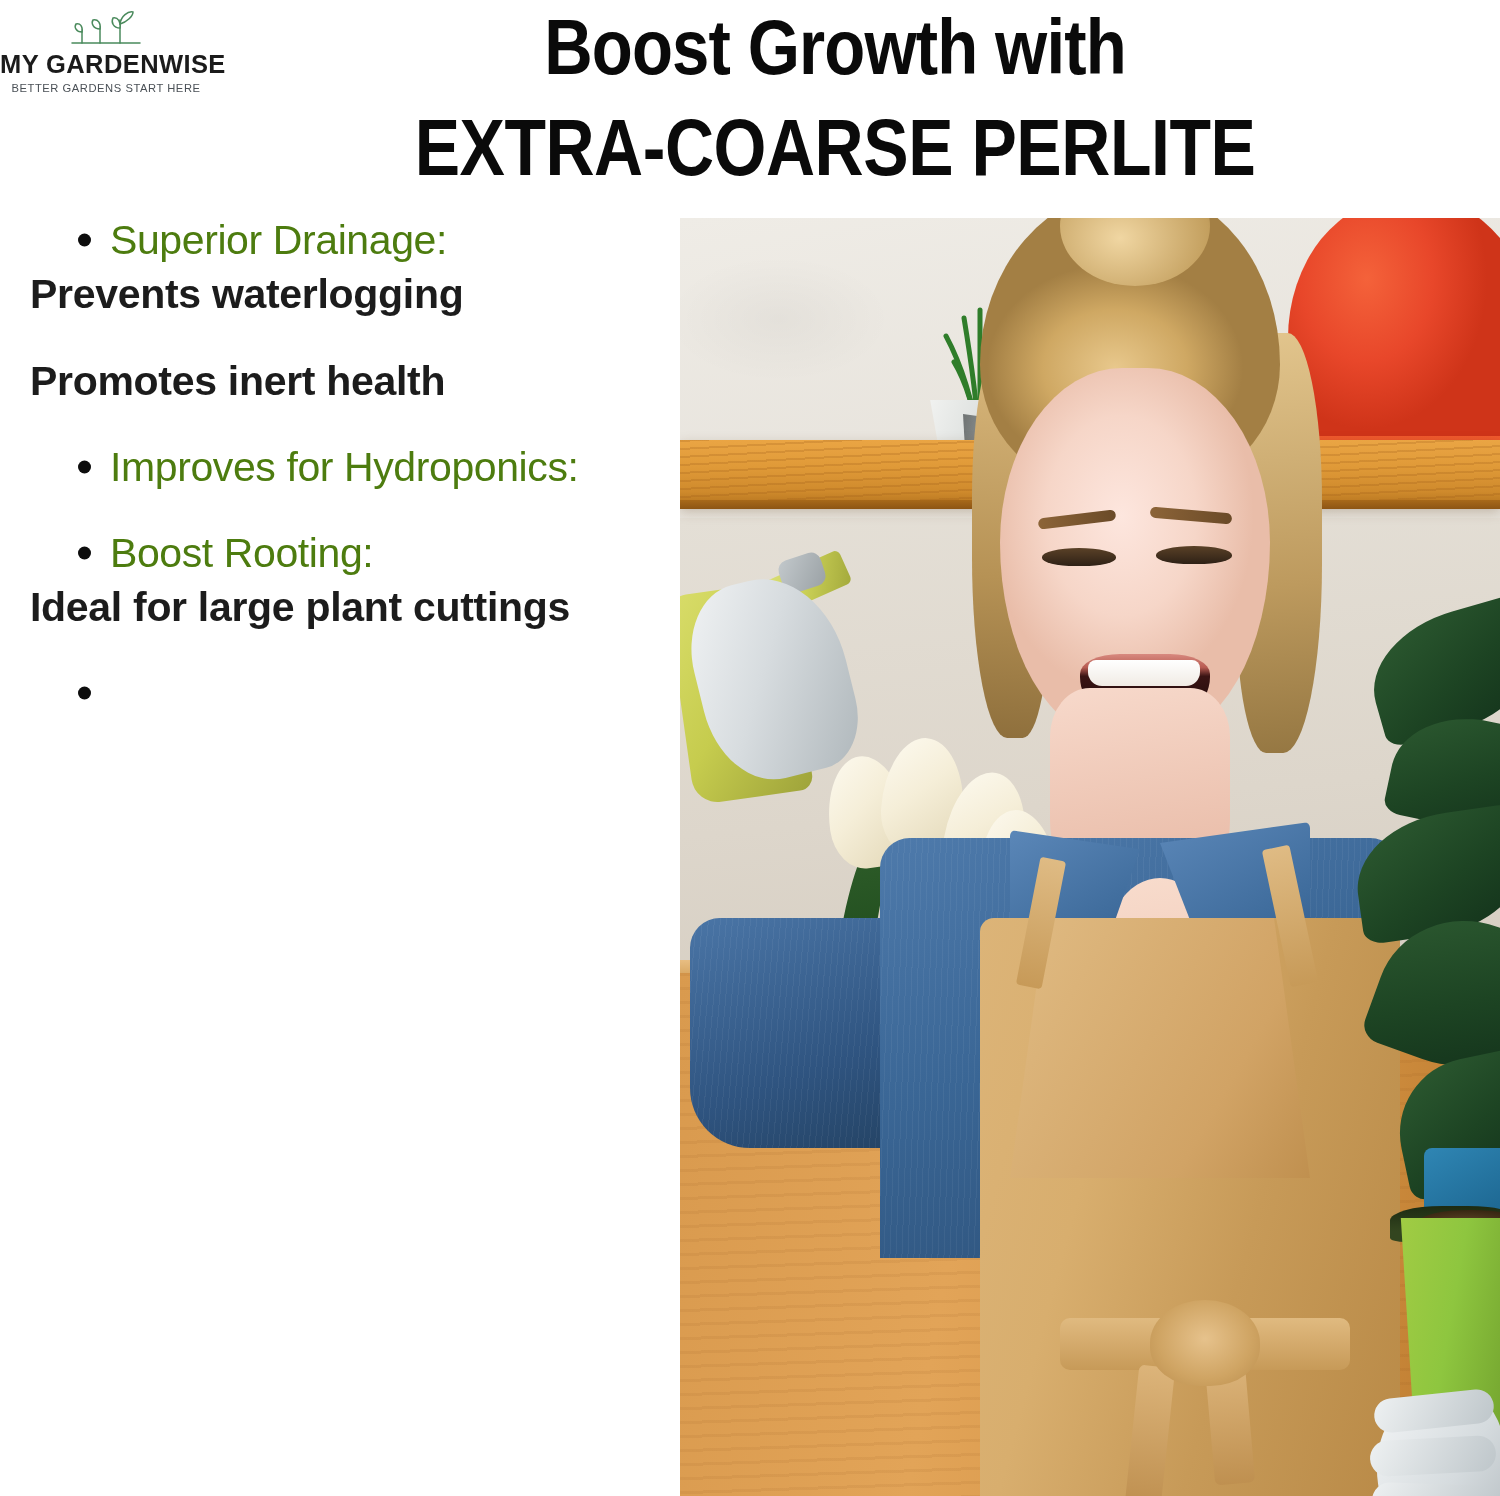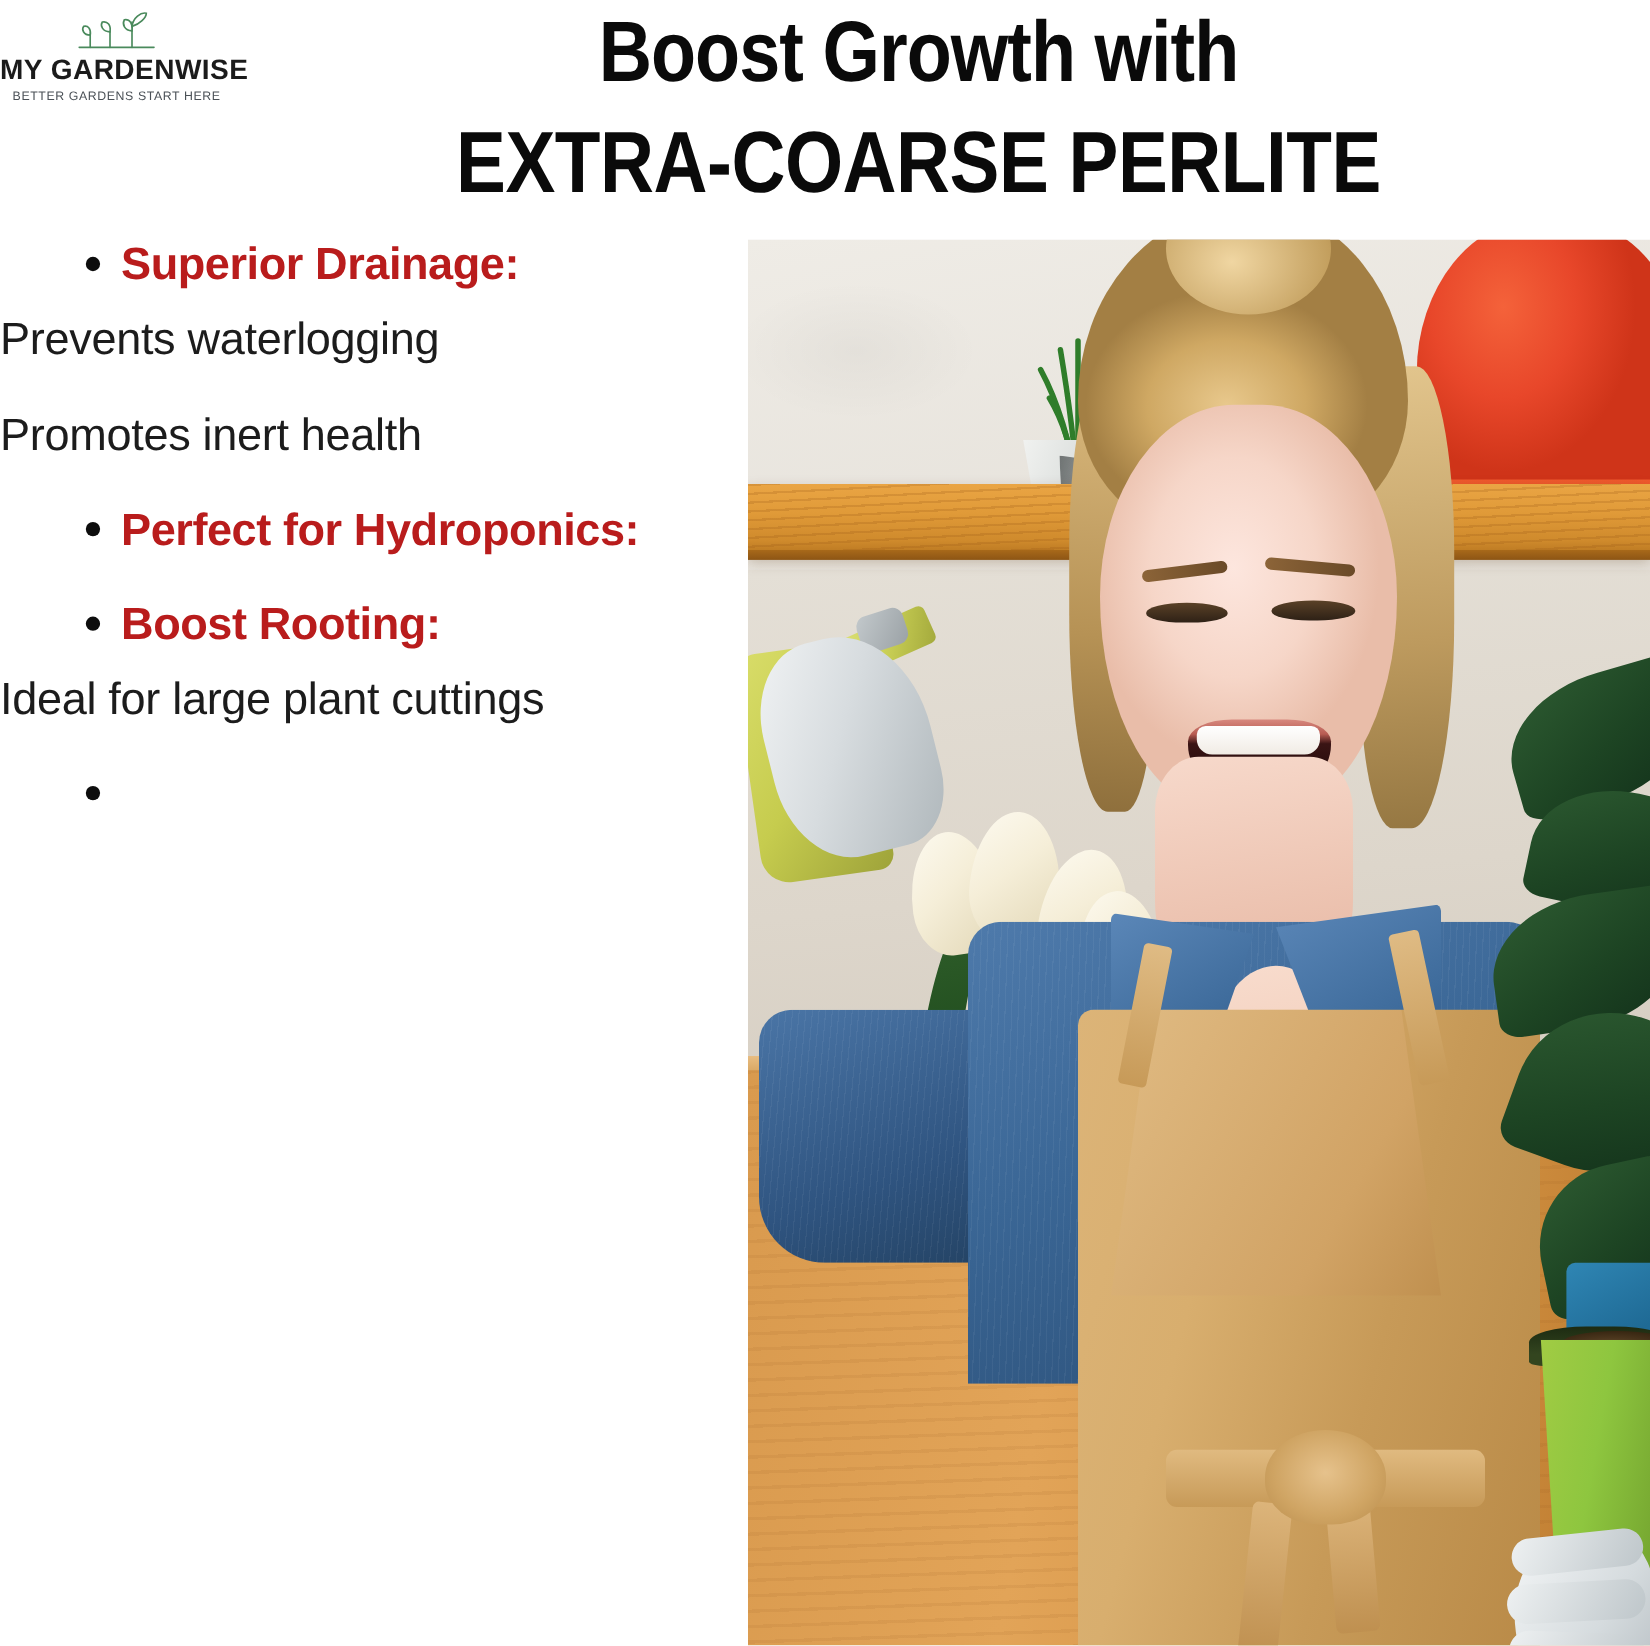--- a/index.html
+++ b/index.html
@@ -84,22 +84,22 @@
     left: 0px;
     top: 214px;
     width: 660px;
   }
   .benefit-item {
     margin-bottom: 34px;
   }
   .benefit-title {
     font-family: "Liberation Sans", sans-serif;
     font-size: 41px;
-    font-weight: 700;
-    color: #b91c1c;
+    font-weight: 400;
+    color: #4d7c0f;
     line-height: 1.27;
     letter-spacing: -0.4px;
     padding-left: 70px;
     position: relative;
   }
   .benefit-title .bullet-dot {
     position: absolute;
     left: 78px;
     top: 0.63em;
     width: 13px;
@@ -108,25 +108,26 @@
     background: #0d0d0d;
     transform: translateY(-50%);
   }
   .benefit-title .title-text {
     display: block;
     padding-left: 40px;
   }
   .benefit-desc {
     font-family: "Liberation Sans", sans-serif;
     font-size: 41px;
-    font-weight: 400;
+    font-weight: 700;
     color: #1c1c1c;
     line-height: 1.28;
     letter-spacing: -0.3px;
-    margin-top: 16px;
+    padding-left: 30px;
+    margin-top: 2px;
   }
 
   
   #product-photo {
     position: absolute;
     left: 680px;
     top: 218px;
     width: 820px;
     height: 1278px;
     overflow: hidden;
@@ -487,21 +488,21 @@
     <div class="benefit-desc">Prevents waterlogging</div>
   </div>
 
   <div class="benefit-item">
     <div class="benefit-desc">Promotes inert health</div>
   </div>
 
   <div class="benefit-item">
     <div class="benefit-title">
       <span class="bullet-dot"></span>
-      <span class="title-text">Perfect for Hydroponics:</span>
+      <span class="title-text">Improves for Hydroponics:</span>
     </div>
   </div>
 
   <div class="benefit-item">
     <div class="benefit-title">
       <span class="bullet-dot"></span>
       <span class="title-text">Boost Rooting:</span>
     </div>
     <div class="benefit-desc">Ideal for large plant cuttings</div>
   </div>

